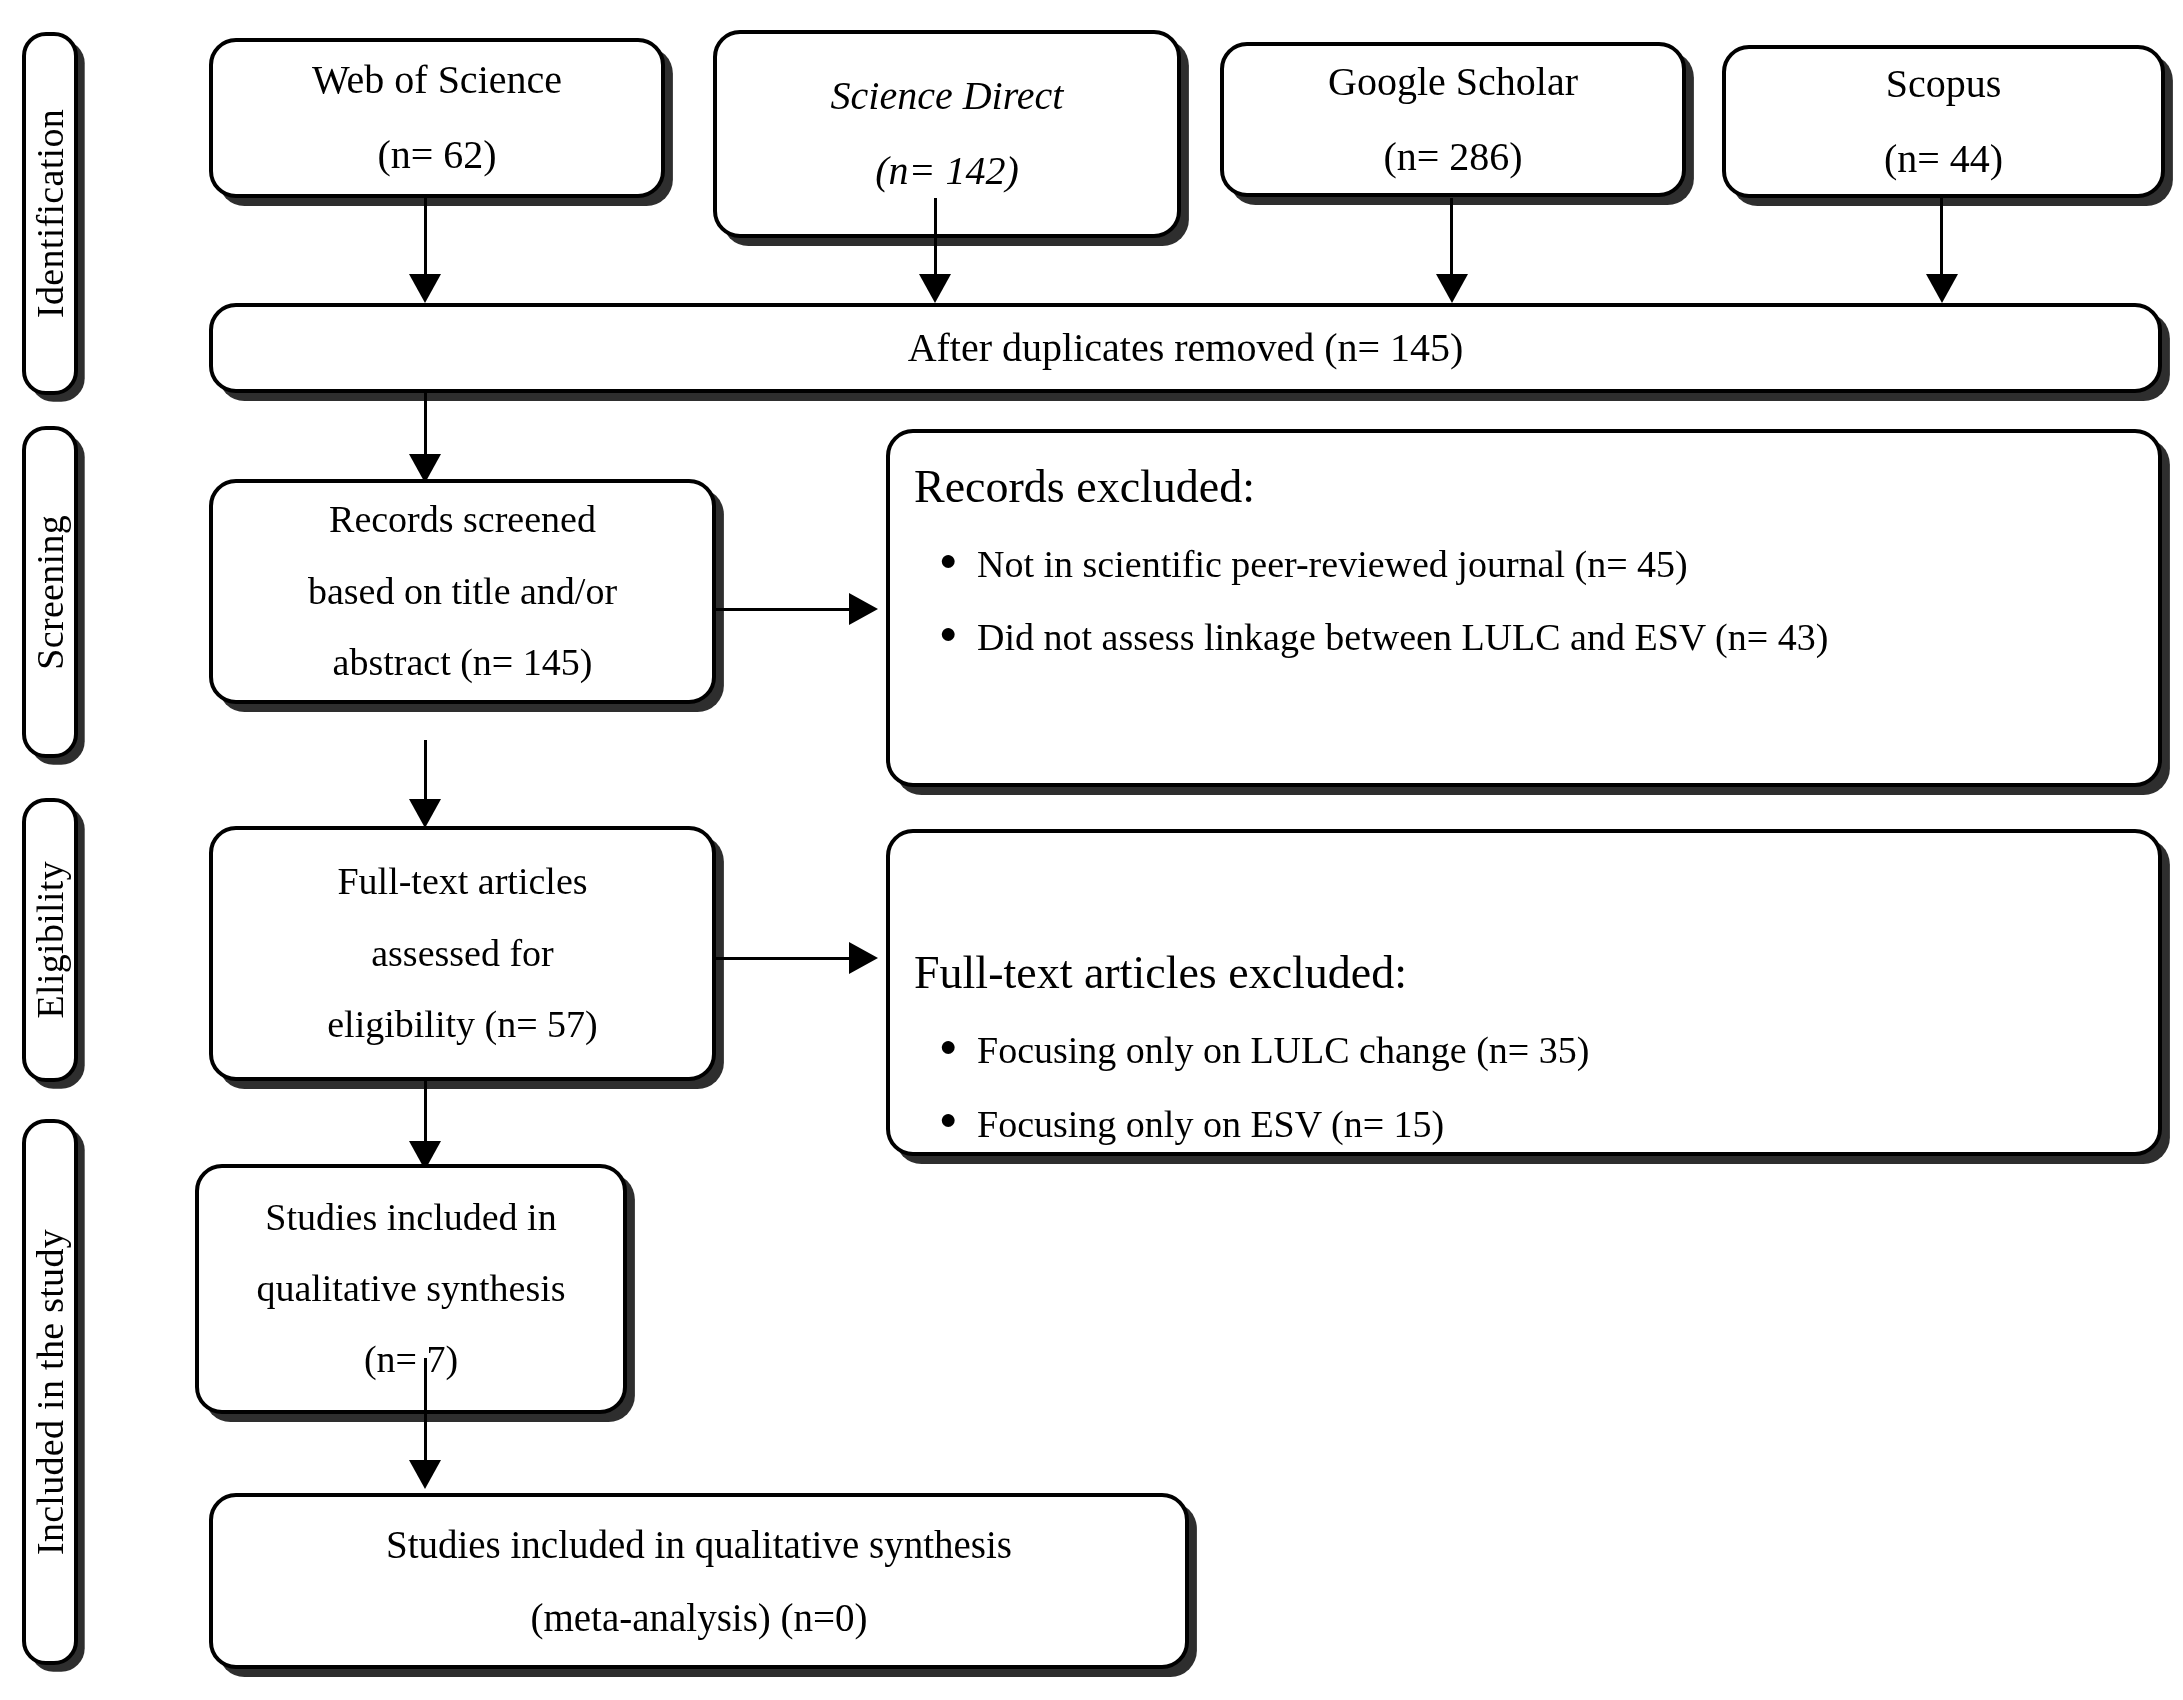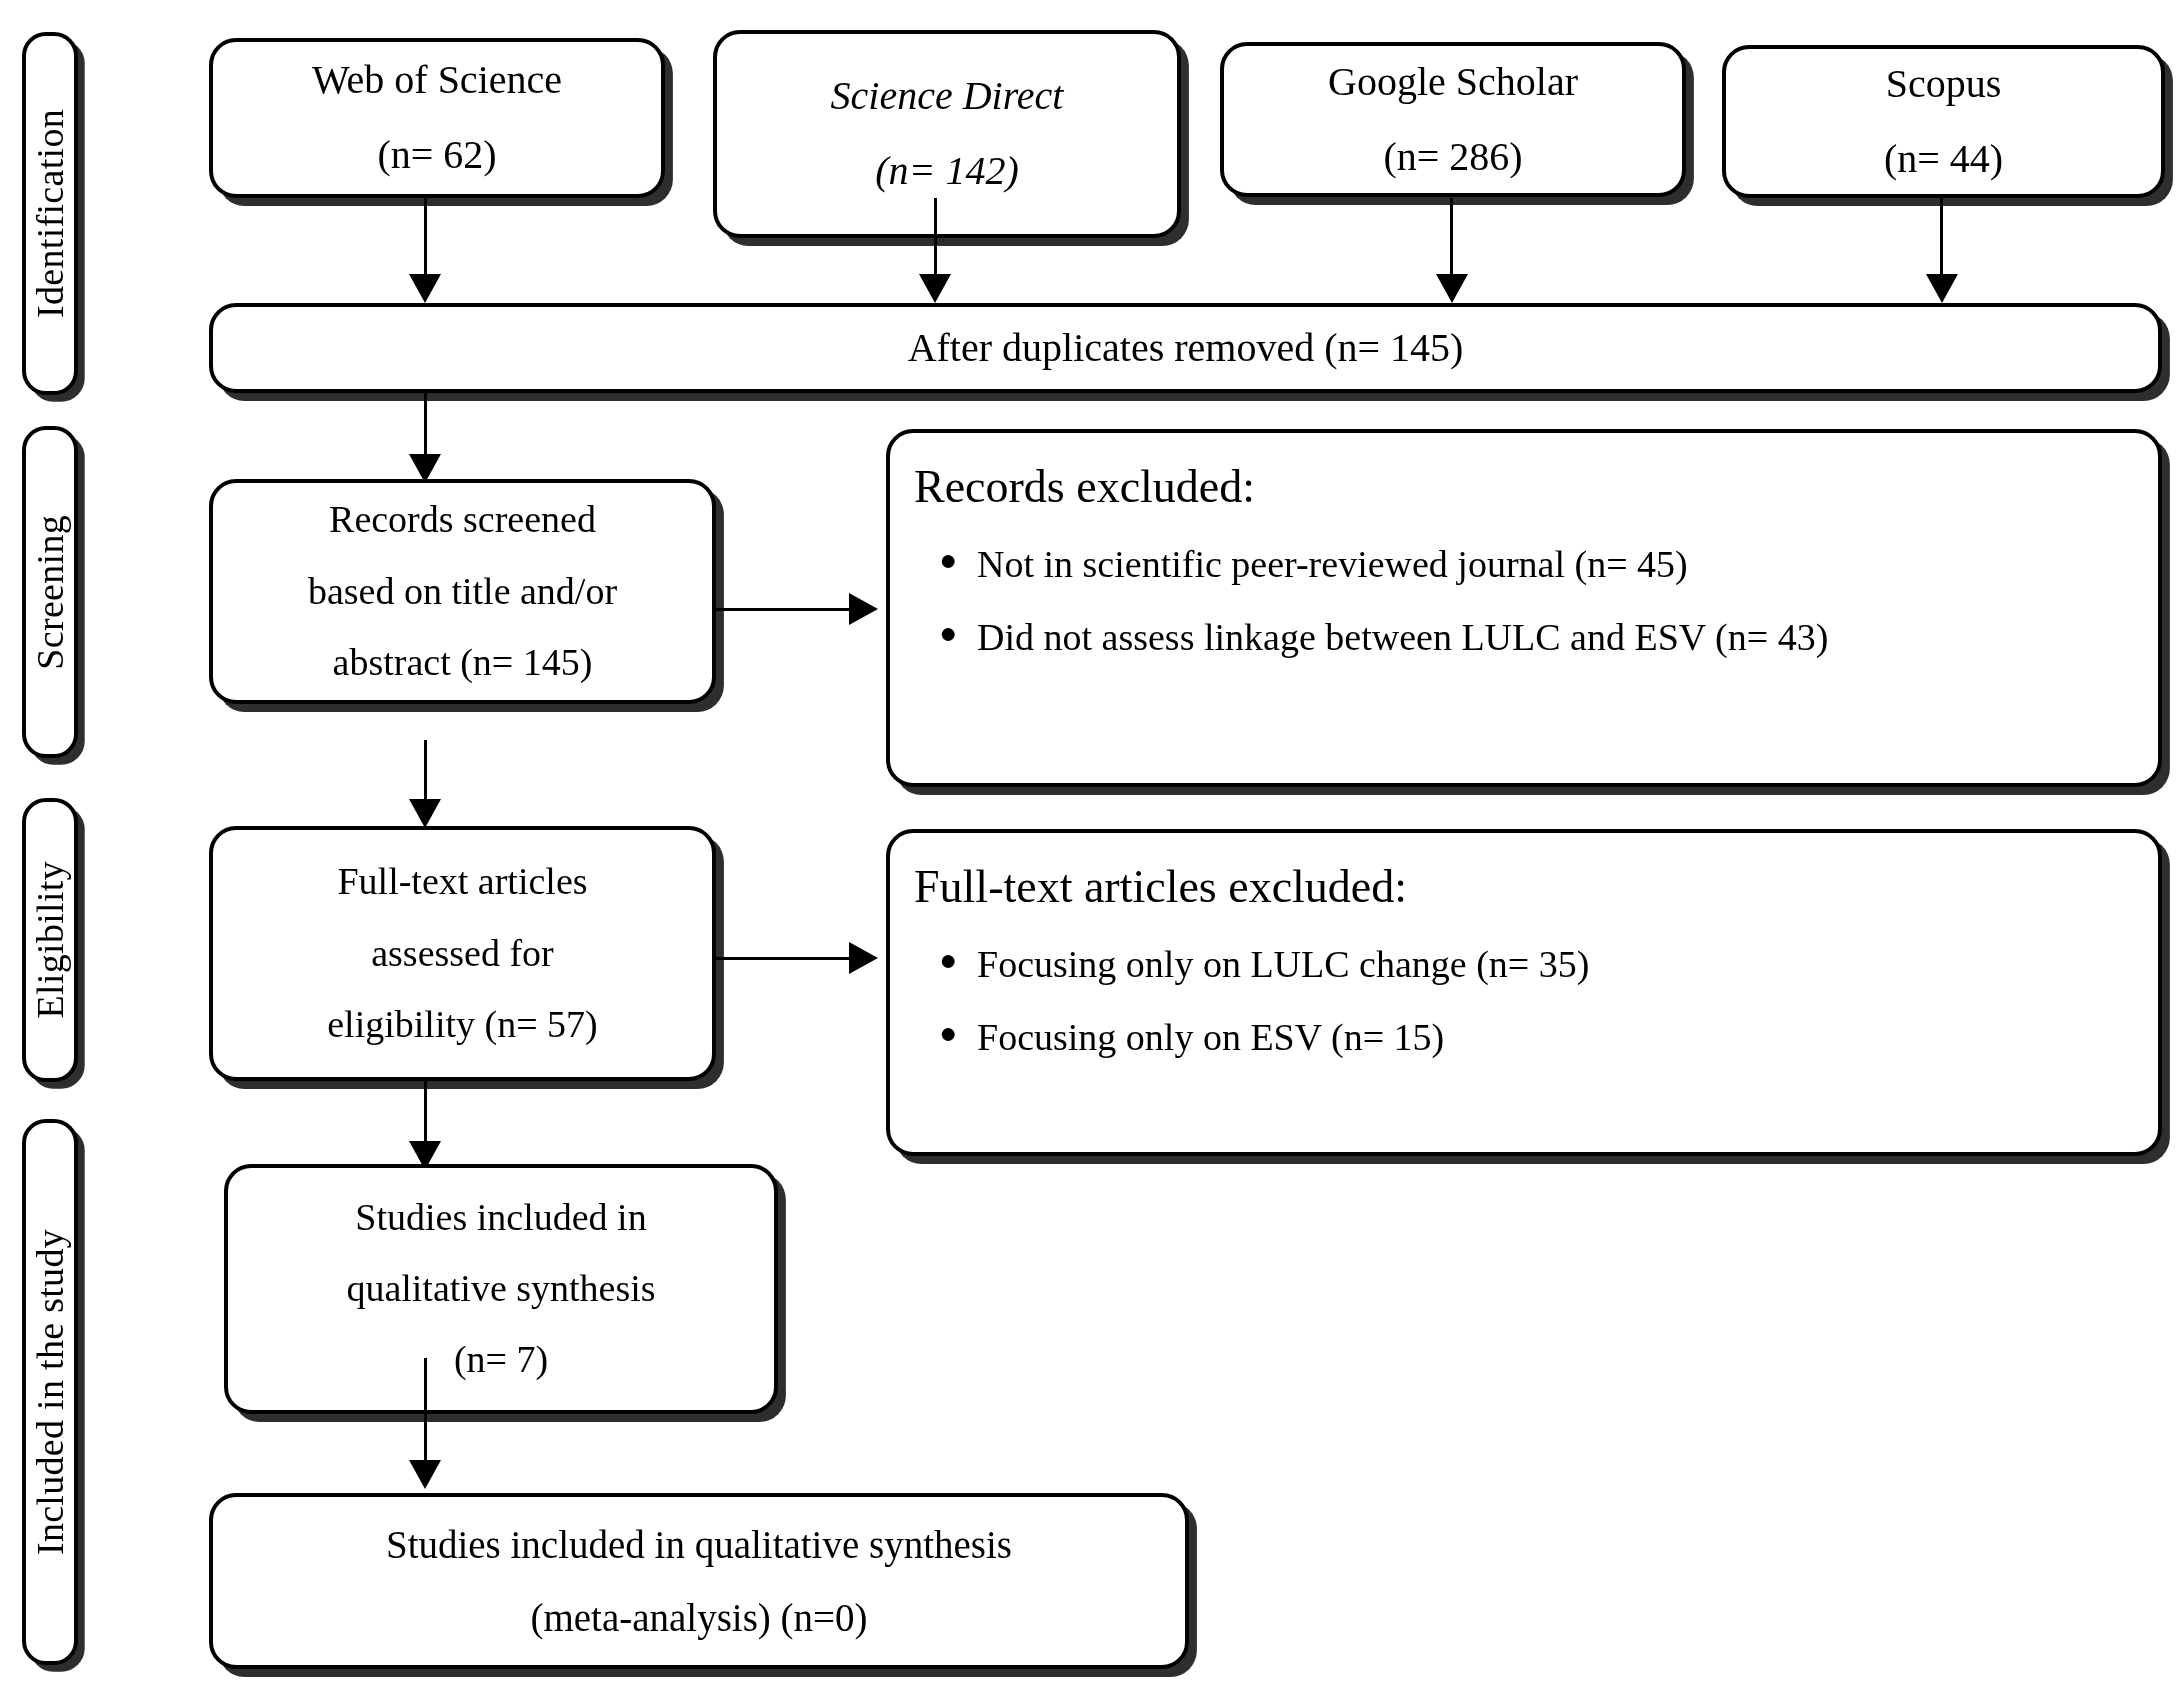--- a/index.html
+++ b/index.html
@@ -225,40 +225,40 @@
       <span class="gap-line"></span>
       <span>assessed for</span>
       <span class="gap-line"></span>
       <span>eligibility (n= 57)</span>
     </div>
   </div>
 
   <div class="hline" style="left:715px; top:957px; width:141px;"></div>
   <div class="arrow-right" style="left:849px; top:942px;"></div>
 
-  <div class="box excl" style="left:886px; top:829px; width:1276px; height:327px;">
+  <div class="box excl" style="left:886px; top:829px; width:1276px; height:327px;align-items:flex-end;">
     <div class="inner">
       <span class="head">Full-text articles excluded:</span>
       <ul>
         <li>
           <span class="bullet">●</span>
           <span class="txt">Focusing only on LULC change (n= 35)</span>
         </li>
         <li class="last">
           <span class="bullet">●</span>
           <span class="txt">Focusing only on ESV (n= 15)</span>
         </li>
       </ul>
     </div>
   </div>
 
   <div class="vline" style="left:424px; top:1080px; height:73px;"></div>
   <div class="arrow-down" style="left:409px; top:1141px;"></div>
 
-  <div class="box" style="left:224px; top:1164px; width:554px; height:250px;">
+  <div class="box" style="left:195px; top:1164px; width:432px; height:250px;">
     <div class="inner two-line t-flow">
       <span>Studies included in</span>
       <span class="gap-line"></span>
       <span>qualitative synthesis</span>
       <span class="gap-line"></span>
       <span>(n= 7)</span>
     </div>
   </div>
 
   <div class="vline" style="left:424px; top:1358px; height:121px;"></div>

